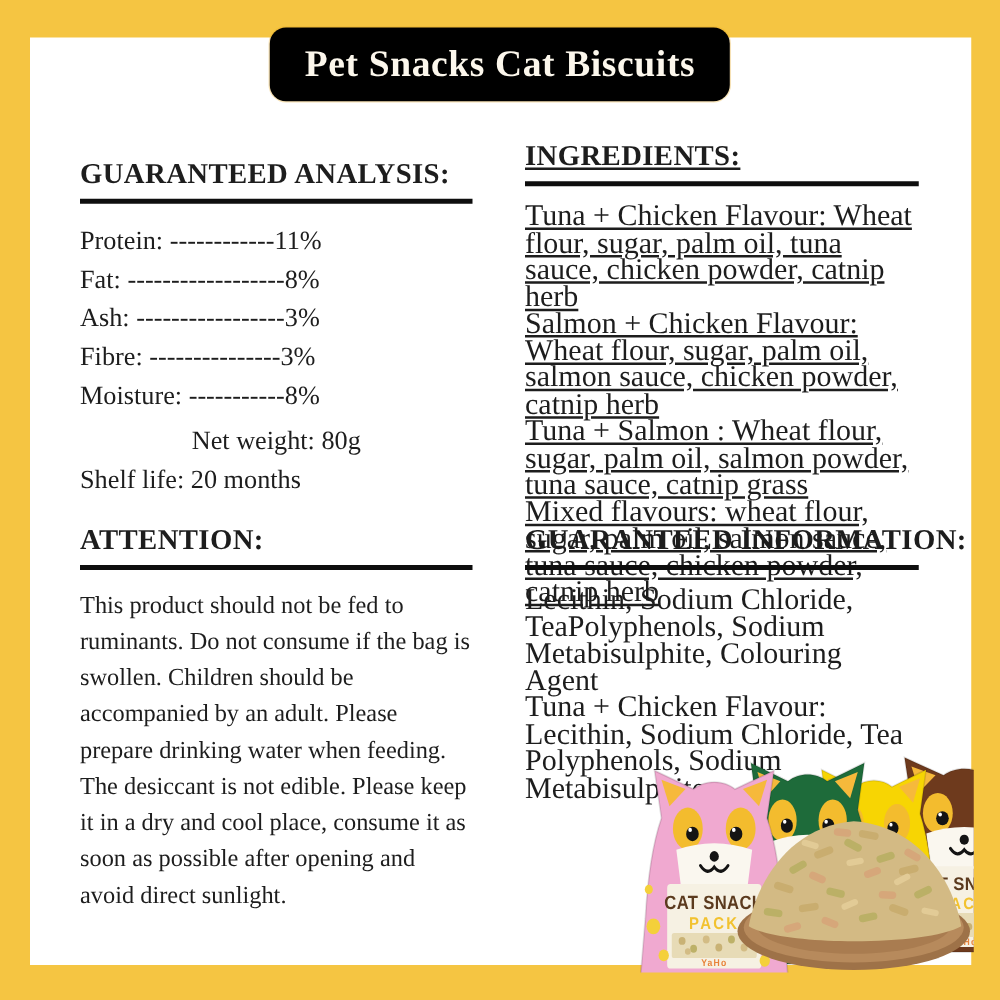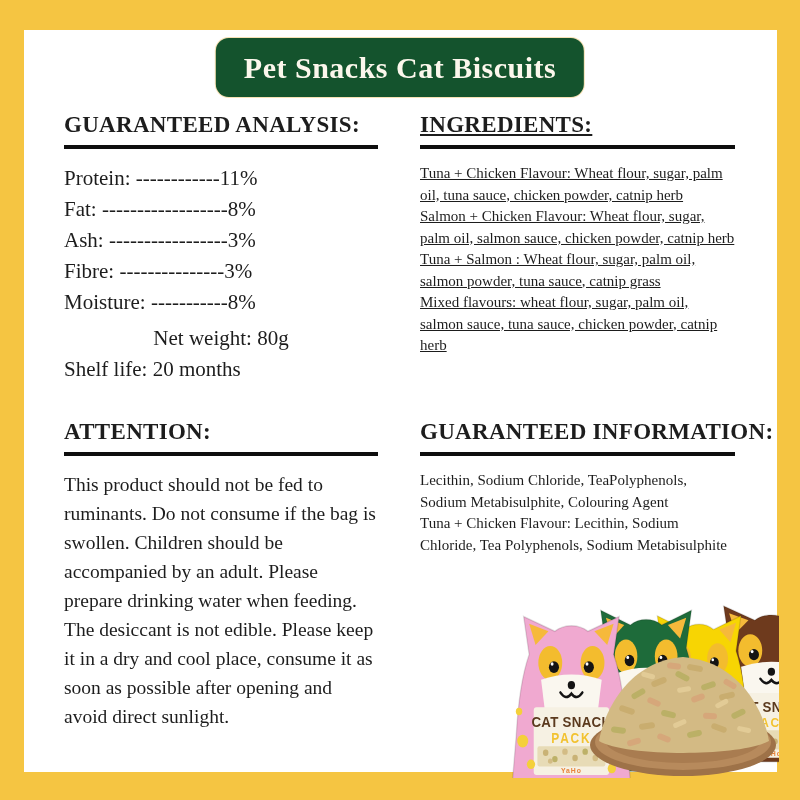--- a/index.html
+++ b/index.html
@@ -10,51 +10,51 @@
     font-family:"Liberation Serif", serif;
     color:#1d1d1d;
     overflow:hidden;
   }
   .page {
     position:absolute; left:24px; top:30px;
     width:753px; height:742px;
     background:#ffffff;
   }
   .banner {
-    position:absolute; left:50%; top:38px; transform:translateX(-50%);
+    position:absolute; left:50%; top:22px; transform:translateX(-50%);
     height:59px; line-height:59px;
     padding:0 28px;
-    background:#14532d;
+    background:#000000;
     border-radius:13px;
     color:#FCF7EC;
     font-weight:bold; font-size:30px;
     letter-spacing:.5px;
     white-space:nowrap;
     text-align:center;
     box-shadow:0 0 0 1px rgba(230,170,40,.35);
   }
   .section { position:absolute; }
   .sec-h {
     font-size:23px; font-weight:bold; letter-spacing:.3px;
     padding-bottom:7px;
     border-bottom:4px solid #0e0e0e;
     margin-bottom:14px;
     white-space:nowrap;
   }
-  #ga-section   { left:64px;  top:112px; width:314px; }
+  #ga-section   { left:64px;  top:126px; width:314px; }
   #att-section  { left:64px;  top:419px; width:314px; }
   #ing-section  { left:420px; top:112px; width:315px;text-decoration:underline; }
   #nut-section  { left:420px; top:419px; width:315px; }
 
   .ga-line  { font-size:21px; line-height:31px; white-space:nowrap; }
   .ga-extra { margin-top:5px;text-align:center; }
 
   .att-body { font-size:19.5px; line-height:29px; margin-top:4px; }
 
-  .flow-body p { font-size:15px; line-height:21.5px; }
+  .flow-body p { font-size:24px; line-height:21.5px; }
 
   #product-visual {
     position:absolute; left:413px; top:592px;
     width:366px; height:186px;
   }
   svg text { user-select:none; }
 </style>
 </head>
 <body>
 

